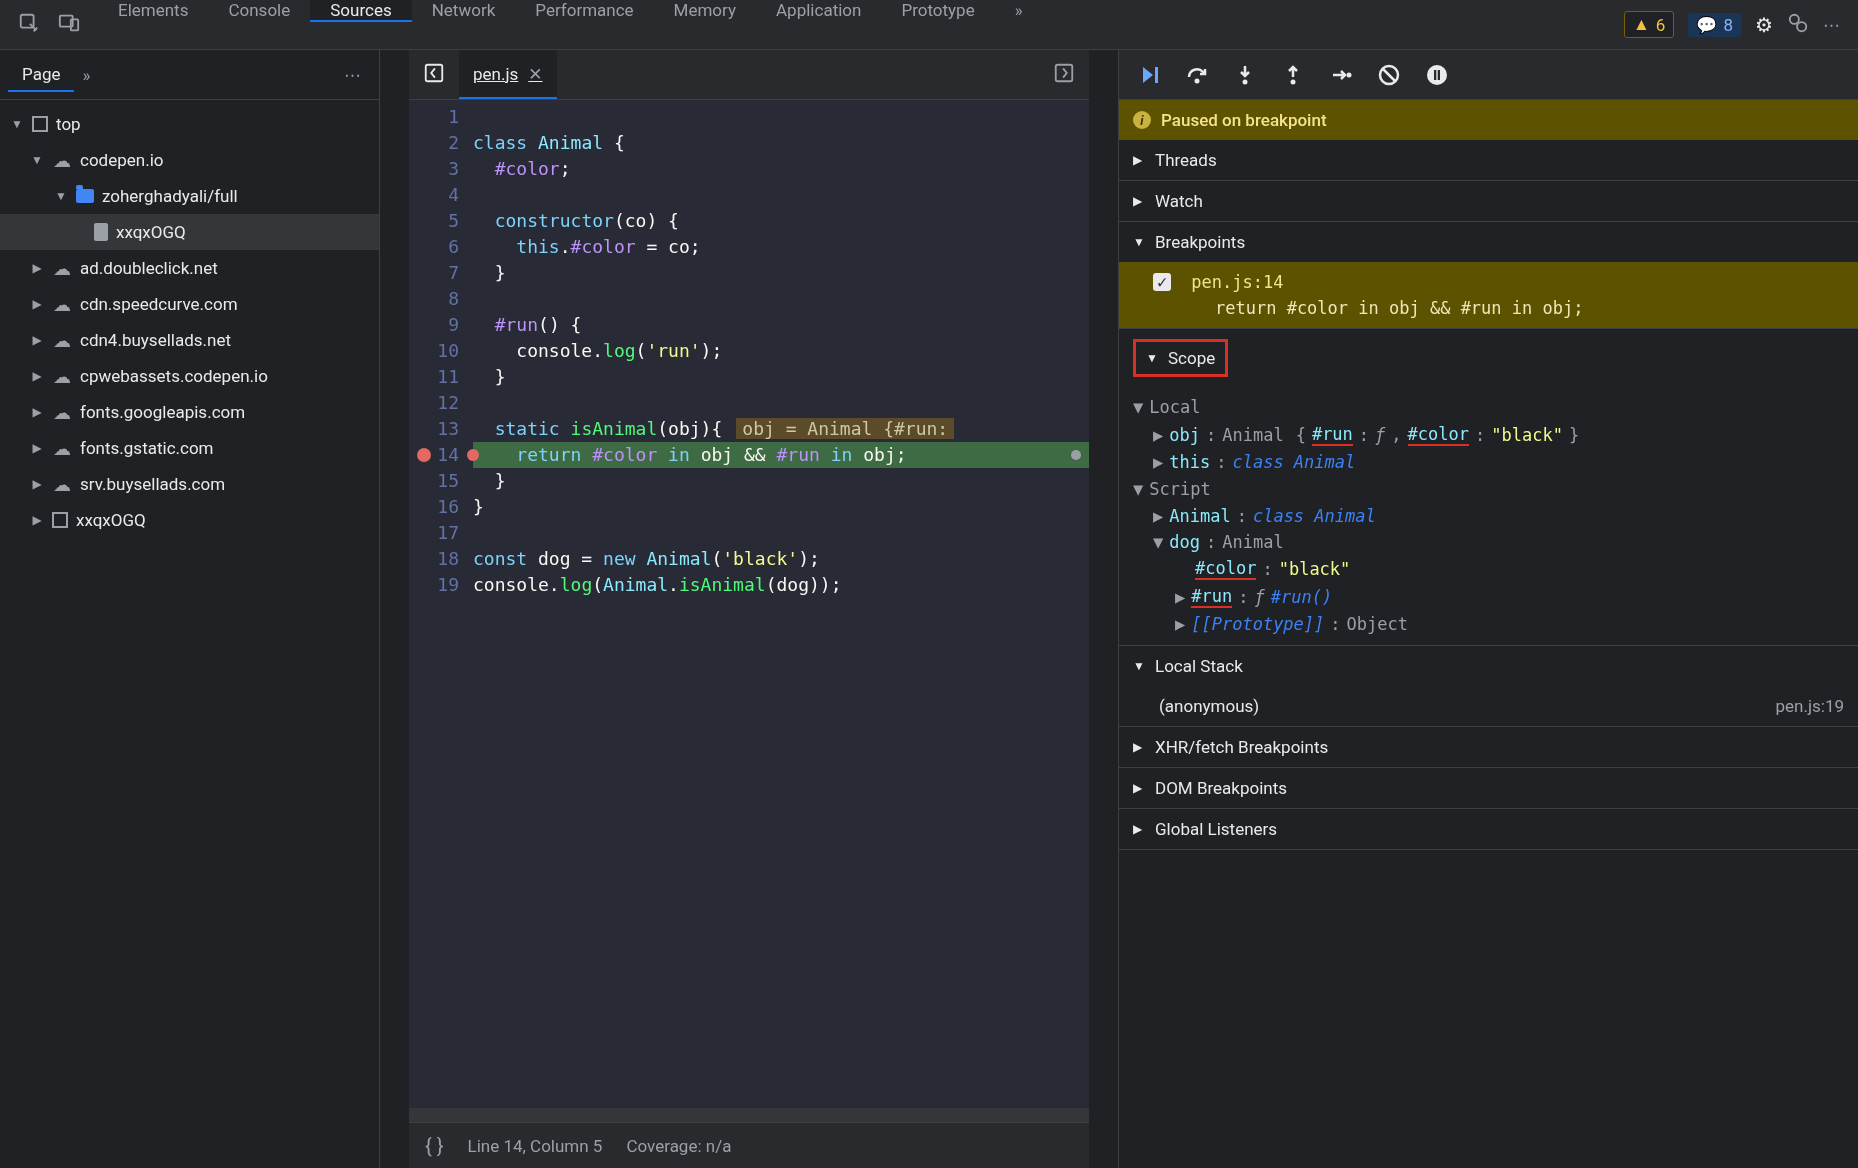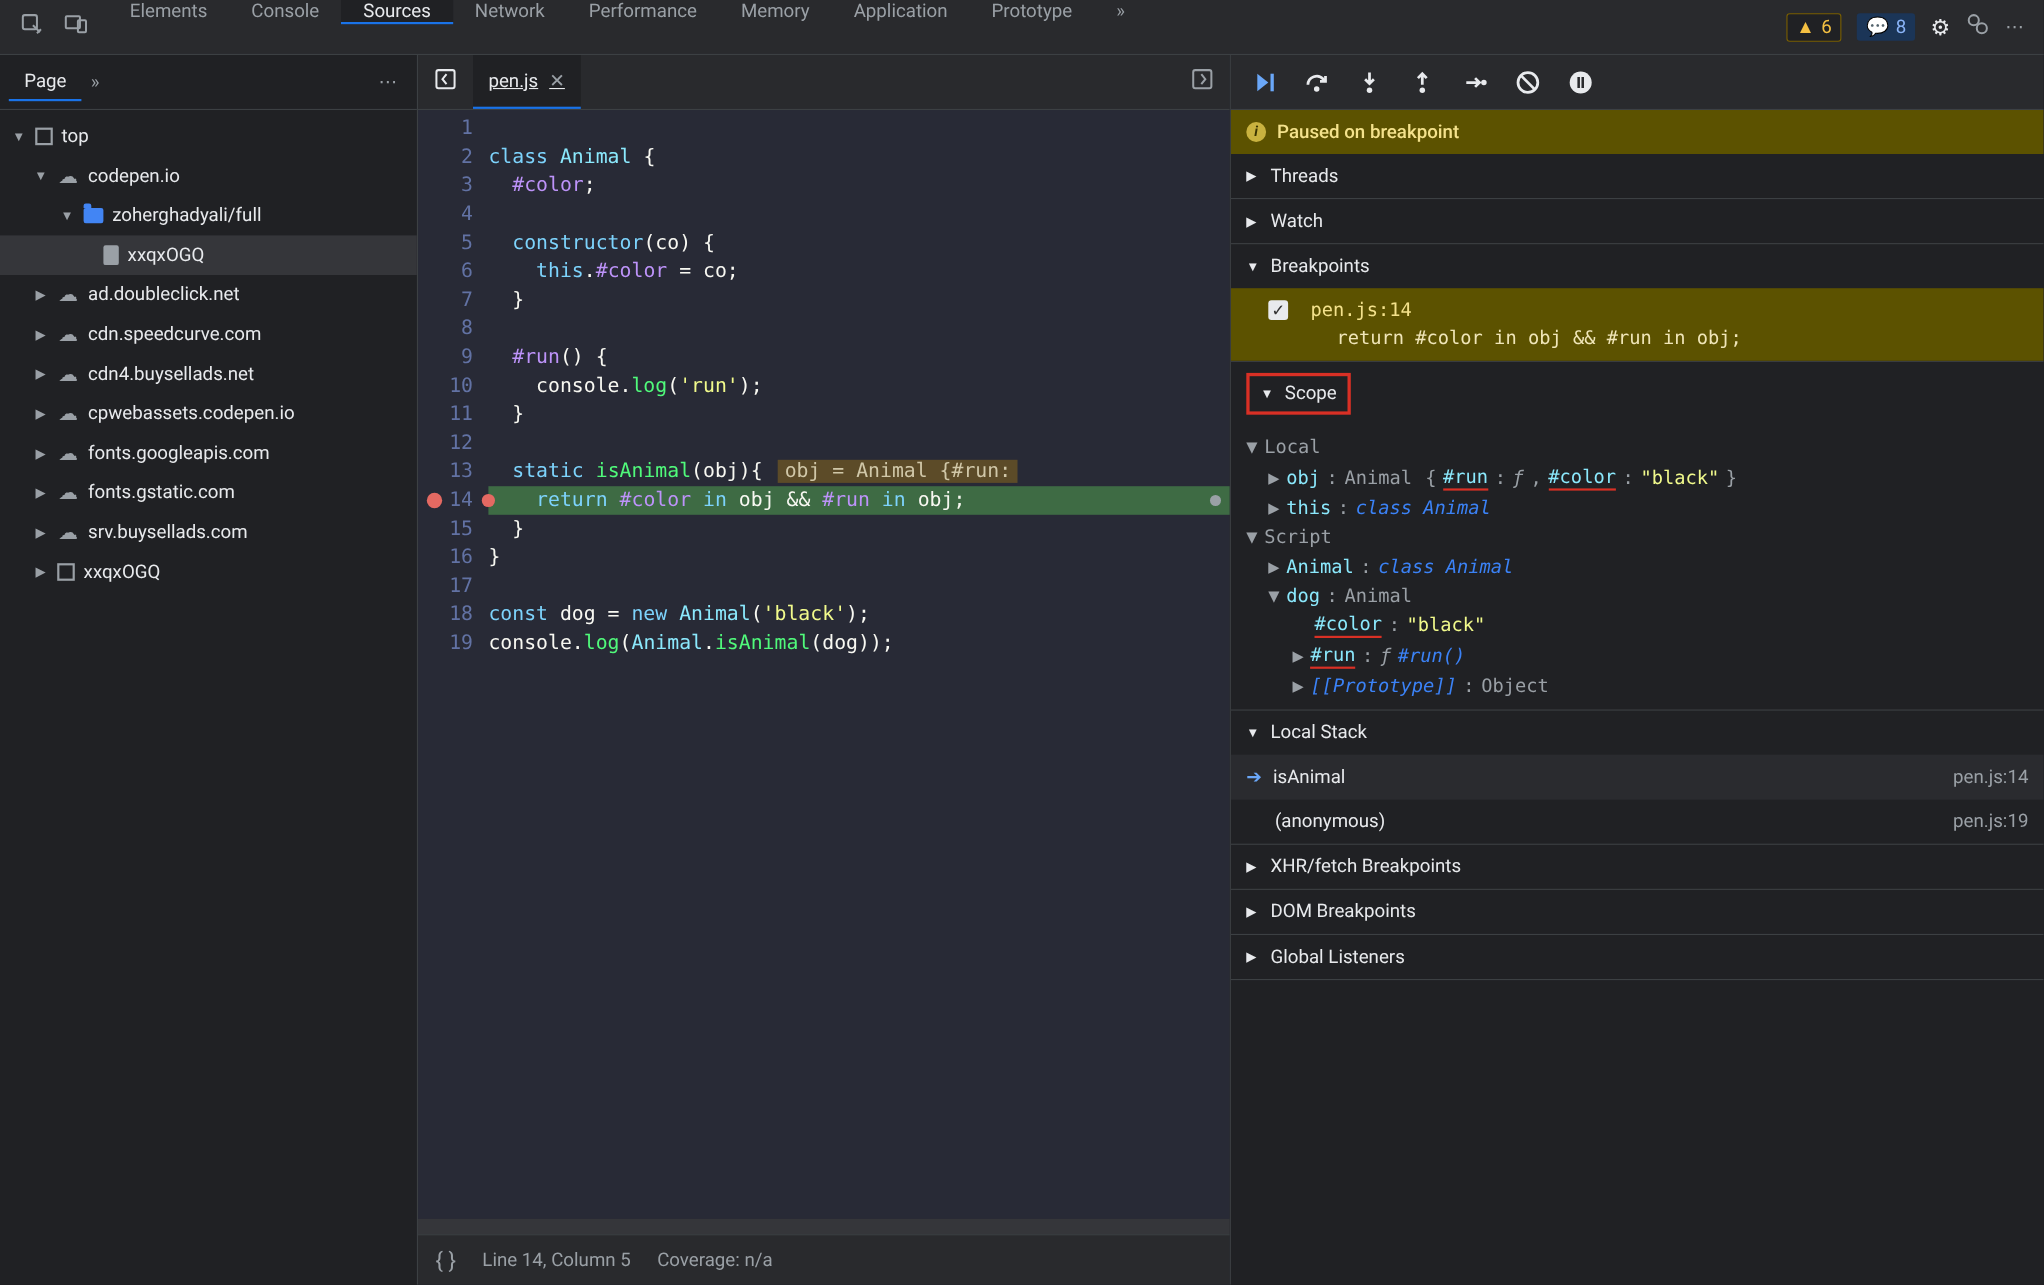--- a/index.html
+++ b/index.html
@@ -37,20 +37,21 @@
   padding: 2px 8px; border-radius: 3px; color: #f4c042; display:flex; align-items:center; gap:6px;
 }
 .badge-info {
   background: #1b3557; border-radius: 3px; padding: 2px 8px; color: #8ab4f8; display:flex;align-items:center;gap:6px;
 }
 
 
 .body {
   display: flex;
   height: calc(100% - 50px);
+  gap: 29px;
 }
 .left-panel { width: 380px; background: #202124; border-right: 1px solid #3c4043; display:flex; flex-direction:column; }
 .mid-panel { flex: 1; display: flex; flex-direction: column; background: #282a36; min-width:0; }
 .right-panel { width: 740px; background: #202124; border-left: 1px solid #3c4043; overflow:hidden; display:flex; flex-direction:column;}
 
 
 .left-head { height: 50px; display:flex; align-items:center; border-bottom:1px solid #3c4043; padding: 0 8px; }
 .left-tab {
   padding: 6px 14px; color:#e8eaed; border-bottom: 2px solid #1a73e8;
 }
@@ -456,24 +457,20 @@
         <span class="k-dim">Object</span>
       </div>
     </div>
   </div>
 
   <div class="section">
     <div class="section-head">
           <span class="tri">▼</span>
           <span>Local Stack</span>
         </div>
-    <div class="callstack-row active">
-      <span><span class="cs-arrow">➔</span><span>isAnimal</span></span>
-      <span class="cs-loc">pen.js:14</span>
-    </div>
     <div class="callstack-row">
       <span style="padding-left:26px">(anonymous)</span>
       <span class="cs-loc">pen.js:19</span>
     </div>
   </div>
 
   <div class="section">
         <div class="section-head">
           <span class="tri">▶</span>
           <span>XHR/fetch Breakpoints</span>

